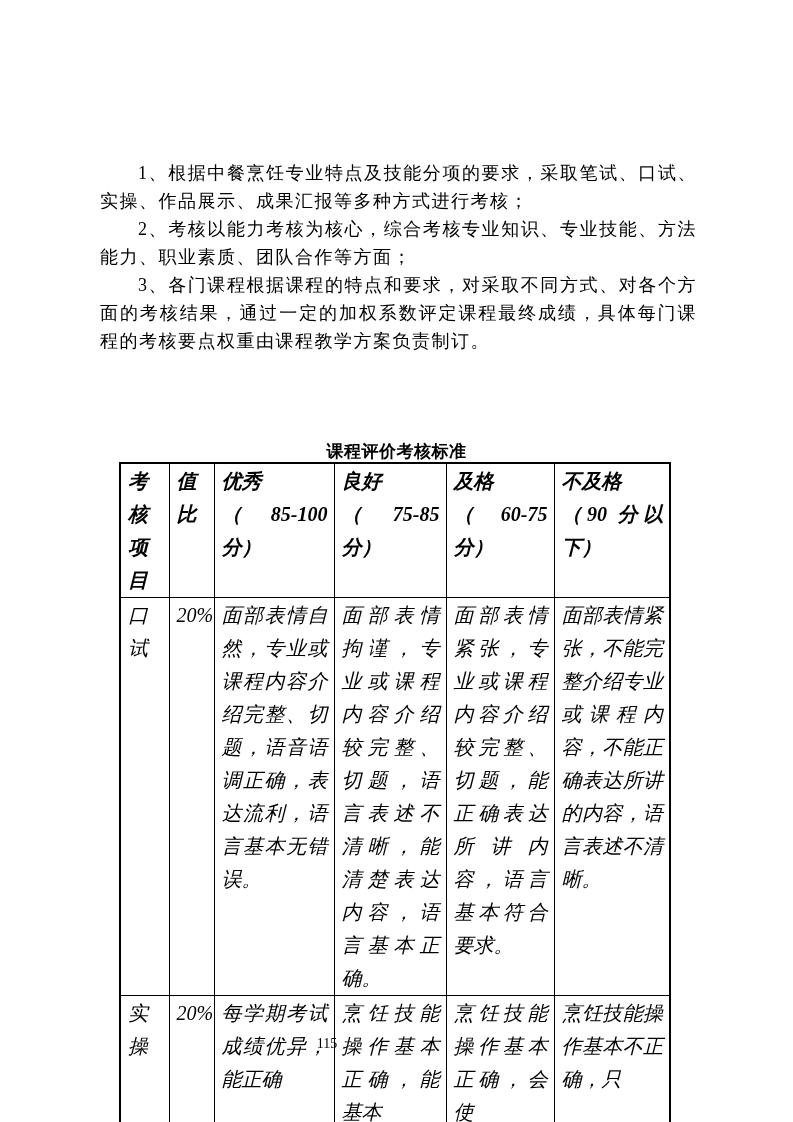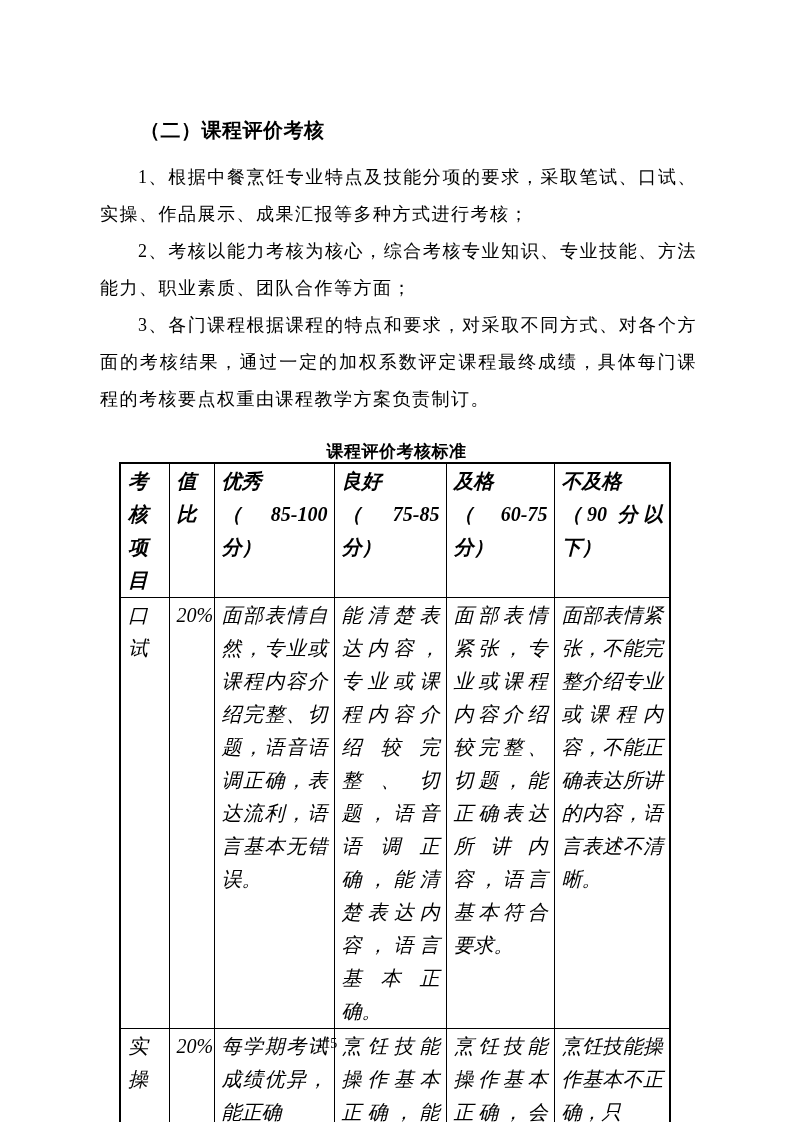--- a/index.html
+++ b/index.html
@@ -7,21 +7,21 @@
     position:relative;width:793px;height:1122px;background:#ffffff;
     font-family:"Liberation Serif","DejaVu Serif",serif;color:#000;
     overflow:hidden;margin:0 auto;
   }
   .section-heading{
     position:absolute;left:140px;top:117px;
     font-size:20px;font-weight:bold;letter-spacing:0.5px;white-space:nowrap;
   }
   .body-text{
     position:absolute;left:100px;top:159px;width:597px;
-    font-size:18px;line-height:37px;text-align:justify;
+    font-size:18px;line-height:28px;text-align:justify;
     letter-spacing:1.5px;
   }
   .body-text p{margin:0;text-indent:38px;}
   .table-title{
     position:absolute;left:0;top:440px;width:793px;
     text-align:center;font-size:17px;font-weight:bold;letter-spacing:0.5px;
   }
   table.grade{
     position:absolute;left:119px;top:462px;width:550px;
     border-collapse:collapse;table-layout:fixed;
@@ -50,21 +50,20 @@
   .page-number{
     position:absolute;left:0;top:1036px;width:654px;
     text-align:center;font-size:14px;
   }
 </style>
 </head>
 <body>
 
 <div class="page">
 
-  <div class="section-heading">（二）课程评价考核</div>
 
   <div class="body-text">
     <p>1、根据中餐烹饪专业特点及技能分项的要求，采取笔试、口试、实操、作品展示、成果汇报等多种方式进行考核；</p>
     <p>2、考核以能力考核为核心，综合考核专业知识、专业技能、方法能力、职业素质、团队合作等方面；</p>
     <p>3、各门课程根据课程的特点和要求，对采取不同方式、对各个方面的考核结果，通过一定的加权系数评定课程最终成绩，具体每门课程的考核要点权重由课程教学方案负责制订。</p>
   </div>
 
   <div class="table-title">课程评价考核标准</div>
 
   <table class="grade">
@@ -101,21 +100,21 @@
           <div>不及格</div>
           <div>（90 分以下）</div>
         </td>
       </tr>
 
 
       <tr class="h-r2">
         <td class="label-cell">口试</td>
         <td class="weight-cell">20%</td>
         <td>面部表情自然，专业或课程内容介绍完整、切题，语音语调正确，表达流利，语言基本无错误。</td>
-        <td>能清楚表达内容，专业或课程内容介绍较完整、切题，语音语调正确，能清楚表达内容，语言基本正确。</td>
+        <td>面部表情拘谨，专业或课程内容介绍较完整、切题，语言表述不清晰，能清楚表达内容，语言基本正确。</td>
         <td>面部表情紧张，专业或课程内容介绍较完整、切题，能正确表达所讲内容，语言基本符合要求。</td>
         <td>面部表情紧张，不能完整介绍专业或课程内容，不能正确表达所讲的内容，语言表述不清晰。</td>
       </tr>
 
       <tr class="h-r3">
         <td class="label-cell">实操</td>
         <td class="weight-cell">20%</td>
         <td>每学期考试成绩优异，能正确</td>
         <td>烹饪技能操作基本正确，能基本</td>
         <td>烹饪技能操作基本正确，会使</td>

